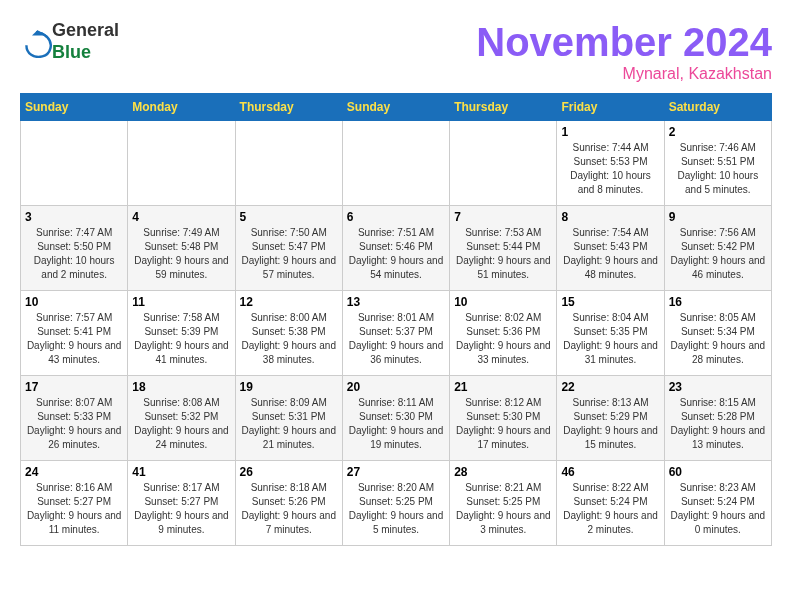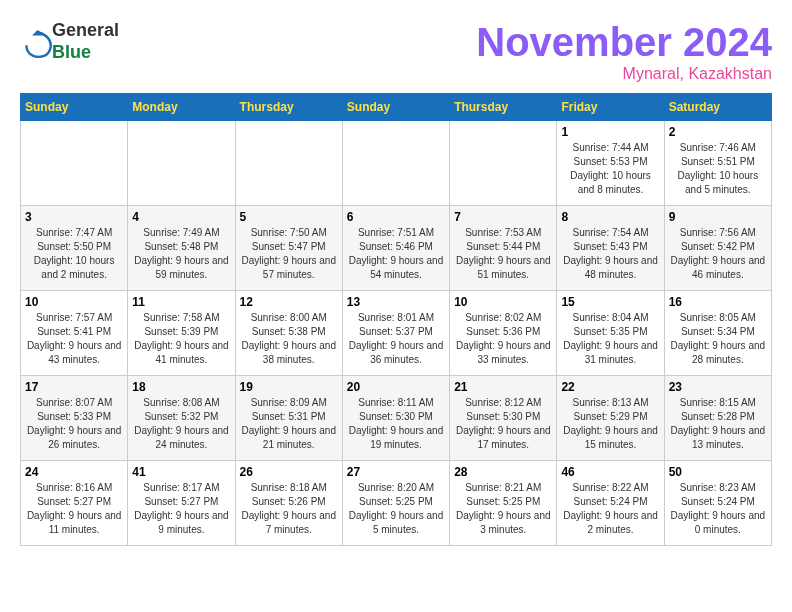--- a/index.html
+++ b/index.html
@@ -242,18 +242,18 @@
         </td>
         <td>
           <div class="day-number">28</div>
           <div class="day-info">Sunrise: 8:21 AM<br>Sunset: 5:25 PM<br>Daylight: 9 hours and 3 minutes.</div>
         </td>
         <td>
           <div class="day-number">46</div>
           <div class="day-info">Sunrise: 8:22 AM<br>Sunset: 5:24 PM<br>Daylight: 9 hours and 2 minutes.</div>
         </td>
         <td>
-          <div class="day-number">50</div>
+          <div class="day-number">60</div>
           <div class="day-info">Sunrise: 8:23 AM<br>Sunset: 5:24 PM<br>Daylight: 9 hours and 0 minutes.</div>
         </td>
       </tr>
     </tbody>
 </table>
 
 </body></html>

